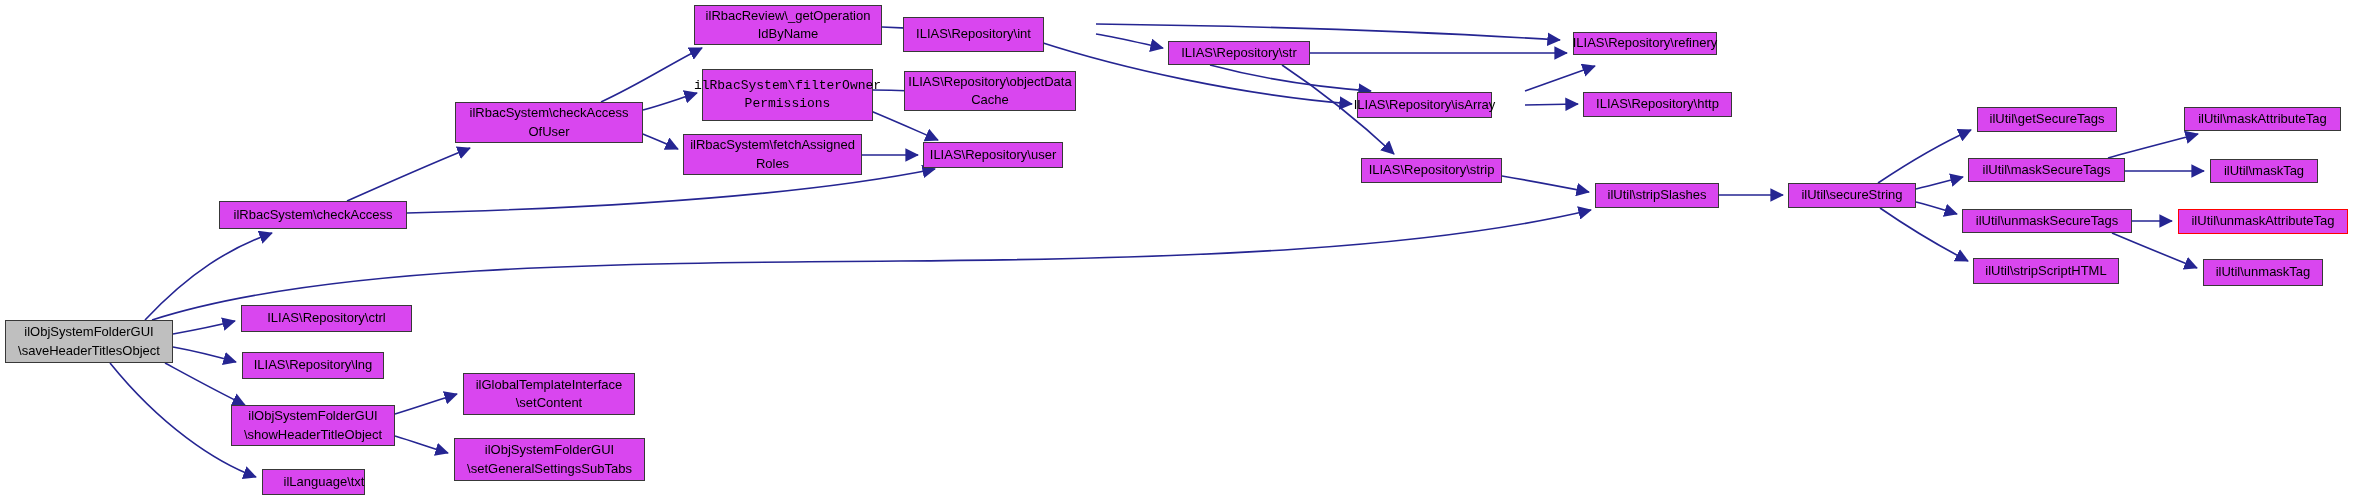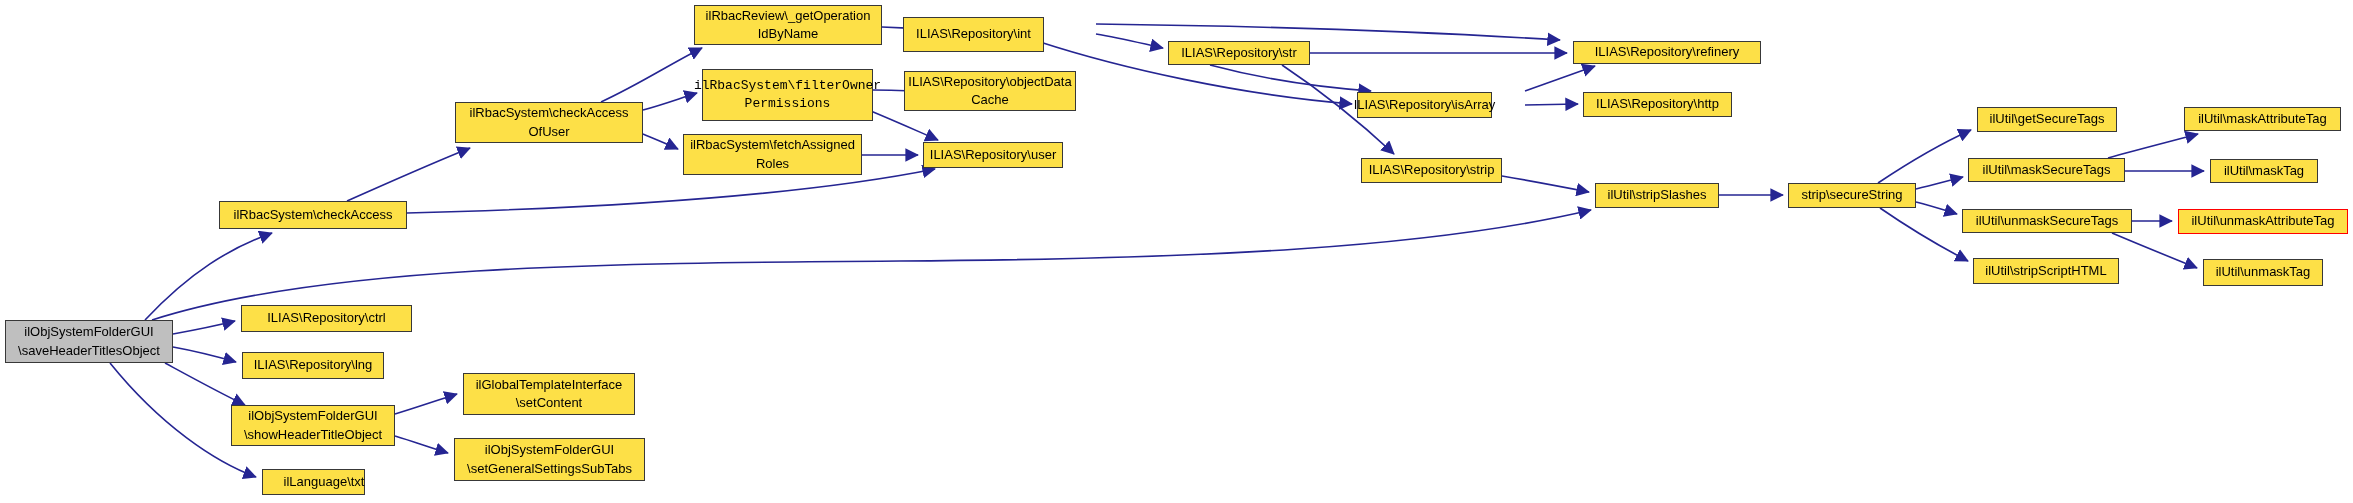--- a/index.html
+++ b/index.html
@@ -10,21 +10,21 @@
     font-family:"Liberation Sans", sans-serif;
     overflow:hidden;
   }
   #edges{position:absolute;left:0;top:0;width:2353px;height:503px;pointer-events:none;}
   .edge{fill:none;stroke:#252592;stroke-width:1.6;}
   .node{
     position:absolute;
     display:flex;align-items:center;justify-content:center;
     text-align:center;
     border:1px solid #383838;
-    background:#fde047;
+    background:#d946ef;
     color:#000;
     font-size:13px;line-height:1.42;
     white-space:pre-line;
     box-sizing:border-box;
     cursor:pointer;
   }
   .node.main{background:#bfbfbf;}
   .node.alert{border:1.5px solid #ff0000;}
 </style>
 </head>
@@ -84,26 +84,26 @@
 IdByName</div>
   <div class="node" style="left:702px;top:69px;width:171px;height:52px;font-family:Liberation Mono, monospace;">ilRbacSystem\filterOwner
 Permissions</div>
   <div class="node" style="left:683px;top:134px;width:179px;height:41px;">ilRbacSystem\fetchAssigned
 Roles</div>
   <div class="node" style="left:903px;top:17px;width:141px;height:35px;">ILIAS\Repository\int</div>
   <div class="node" style="left:904px;top:71px;width:172px;height:40px;">ILIAS\Repository\objectData
 Cache</div>
   <div class="node" style="left:1168px;top:41px;width:142px;height:24px;text-align:center;">ILIAS\Repository\str</div>
   <div class="node" style="left:923px;top:142px;width:140px;height:26px;">ILIAS\Repository\user</div>
-  <div class="node" style="left:1573px;top:41px;width:188px;height:23px;">ILIAS\Repository\refinery</div>
+  <div class="node" style="left:1573px;top:32px;width:144px;height:23px;">ILIAS\Repository\refinery</div>
   <div class="node" style="left:1357px;top:92px;width:135px;height:26px;">ILIAS\Repository\isArray</div>
   <div class="node" style="left:1583px;top:92px;width:149px;height:25px;">ILIAS\Repository\http</div>
   <div class="node" style="left:1361px;top:158px;width:141px;height:25px;">ILIAS\Repository\strip</div>
   <div class="node" style="left:1595px;top:183px;width:124px;height:25px;">ilUtil\stripSlashes</div>
-  <div class="node" style="left:1788px;top:183px;width:128px;height:25px;">strip\secureString</div>
+  <div class="node" style="left:1788px;top:183px;width:128px;height:25px;">ilUtil\secureString</div>
   <div class="node" style="left:1977px;top:107px;width:140px;height:25px;">ilUtil\getSecureTags</div>
   <div class="node" style="left:2184px;top:107px;width:157px;height:24px;">ilUtil\maskAttributeTag</div>
   <div class="node" style="left:1968px;top:158px;width:157px;height:24px;">ilUtil\maskSecureTags</div>
   <div class="node" style="left:2210px;top:159px;width:108px;height:24px;">ilUtil\maskTag</div>
   <div class="node" style="left:1962px;top:209px;width:170px;height:24px;">ilUtil\unmaskSecureTags</div>
   <div class="node alert" style="left:2178px;top:209px;width:170px;height:25px;">ilUtil\unmaskAttributeTag</div>
   <div class="node" style="left:1973px;top:258px;width:146px;height:26px;">ilUtil\stripScriptHTML</div>
   <div class="node" style="left:2203px;top:259px;width:120px;height:27px;">ilUtil\unmaskTag</div>
   <div class="node" style="left:241px;top:305px;width:171px;height:27px;">ILIAS\Repository\ctrl</div>
   <div class="node" style="left:242px;top:352px;width:142px;height:27px;">ILIAS\Repository\lng</div>

